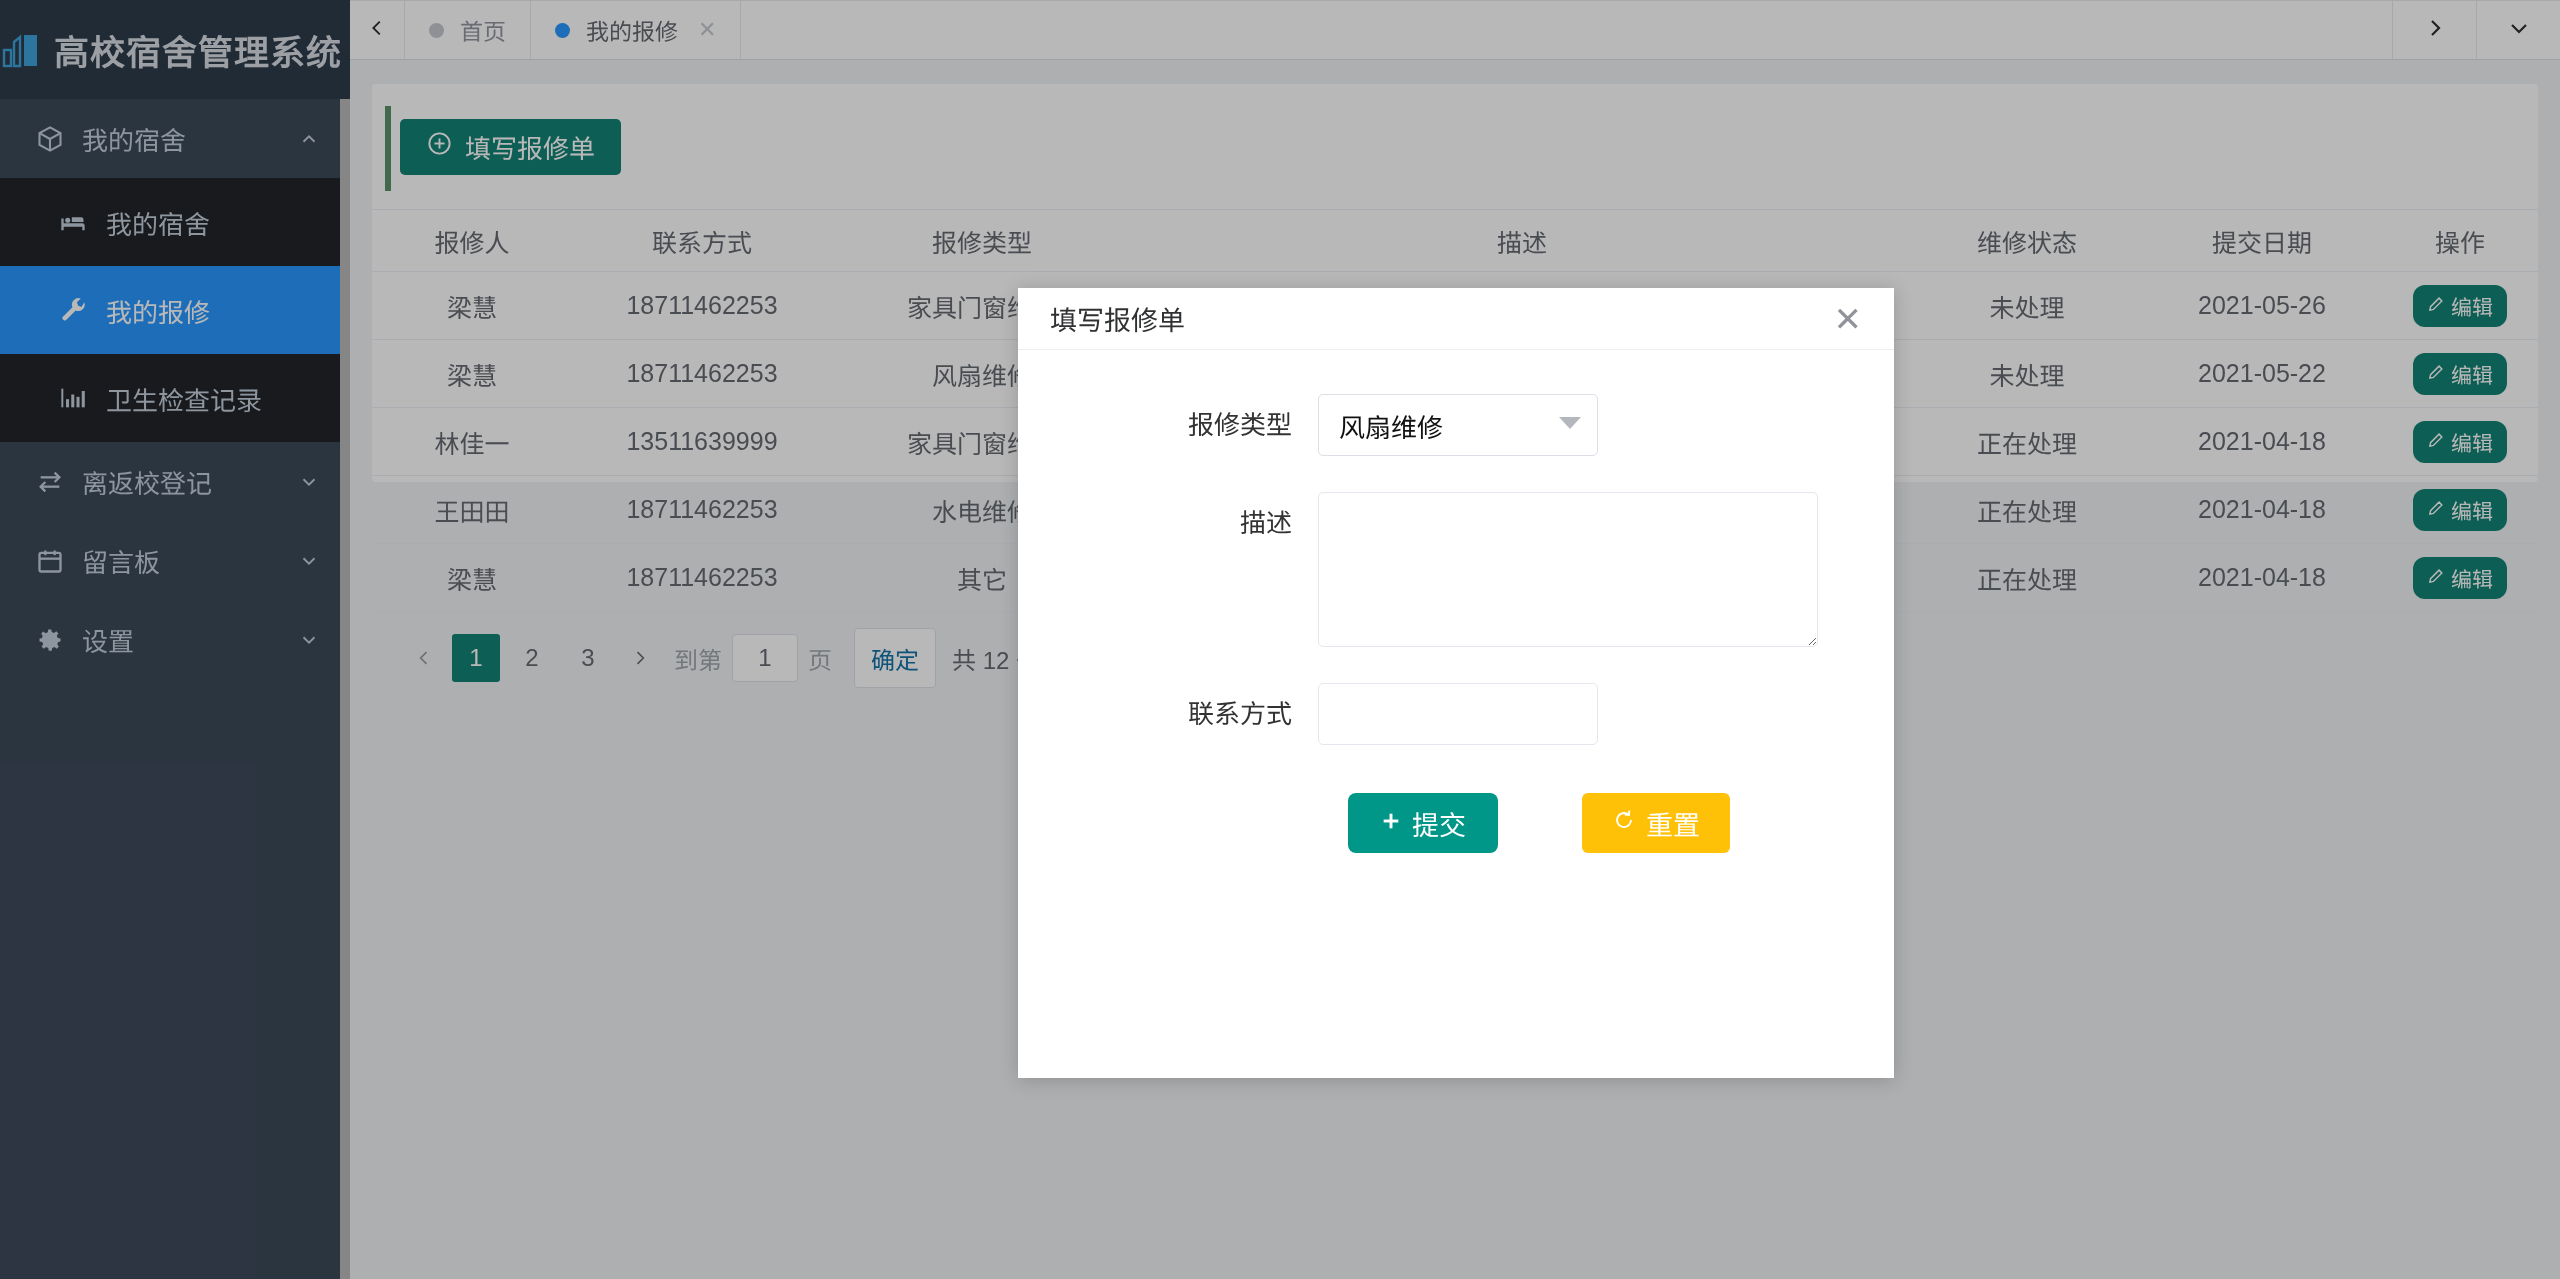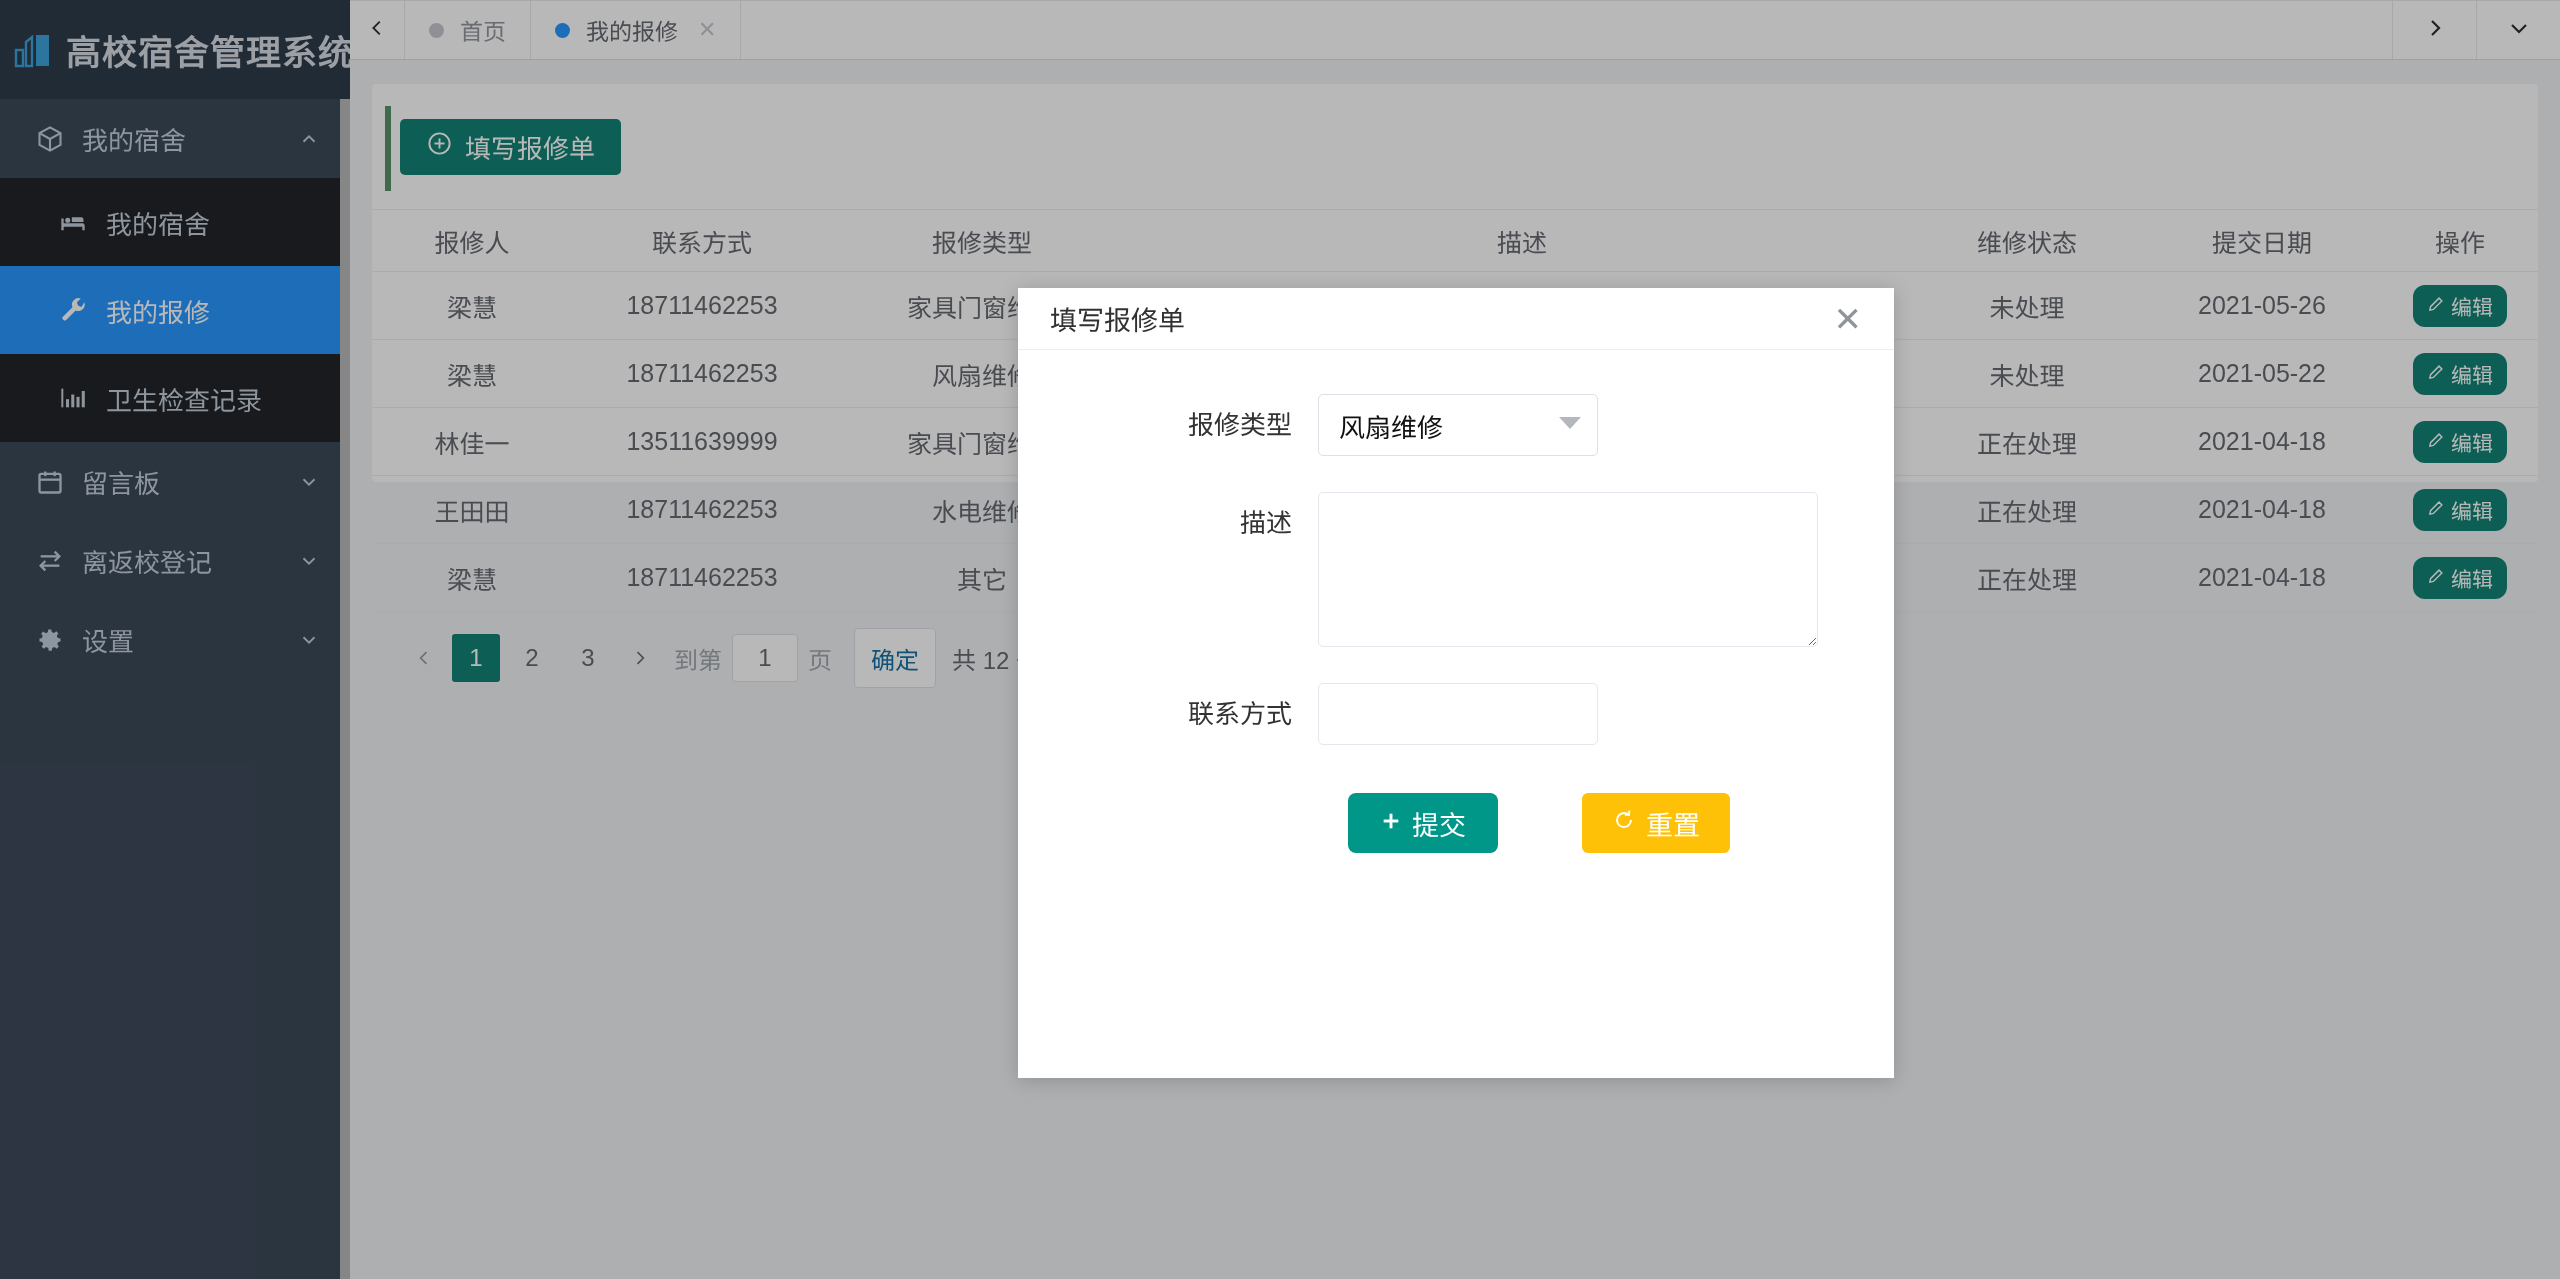--- a/index.html
+++ b/index.html
@@ -17,21 +17,21 @@
   #sidebar {
     position: absolute; left: 0; top: 0;
     width: 350px; height: 1279px;
     background: #2e3c4d;
     overflow: hidden;
   }
   #logo-bar {
     height: 99px;
     background: #1f2d3d;
     display: flex; align-items: center;
-    padding-left: 13px;
+    padding-left: 1px;
     gap: 13px;
   }
   #logo-bar .logo-icon { flex: 0 0 auto; line-height: 0; }
   #logo-bar .logo-text {
     color: #d6dbe2;
     font-size: 35px;
     font-weight: bold;
     letter-spacing: 1px;
     white-space: nowrap;
   }
@@ -338,44 +338,44 @@
             <rect x="19.5" y="6" width="2.6" height="14"></rect>
           </svg>
         </span>
         <span>卫生检查记录</span>
       </div>
     </div>
 
     <div class="menu-group-head">
       <span class="g-ico">
         <svg width="28" height="28" viewBox="0 0 24 24" fill="none" stroke="#bfcbd9" stroke-width="2">
+          <polyline points="4,8 20,8"></polyline>
+            <polyline points="16,4 20,8 16,12"></polyline>
+          <polyline points="20,16 4,16"></polyline>
+            <polyline points="8,12 4,16 8,20"></polyline>
+        </svg>
+      </span>
+      <span class="g-label">离返校登记</span>
+      <span class="g-arrow">
+        <svg width="22" height="22" viewBox="0 0 24 24" fill="none" stroke="#bfcbd9" stroke-width="2">
+            <polyline points="6,9 12,15 18,9"></polyline>
+          </svg>
+      </span>
+    </div>
+
+    <div class="menu-group-head">
+      <span class="g-ico">
+        <svg width="28" height="28" viewBox="0 0 24 24" fill="none" stroke="#bfcbd9" stroke-width="2">
           <rect x="3" y="5" width="18" height="16" rx="1.5"></rect>
             <line x1="3" y1="10" x2="21" y2="10"></line>
           <line x1="8" y1="3" x2="8" y2="7"></line>
             <line x1="16" y1="3" x2="16" y2="7"></line>
         </svg>
       </span>
       <span class="g-label">留言板</span>
-      <span class="g-arrow">
-        <svg width="22" height="22" viewBox="0 0 24 24" fill="none" stroke="#bfcbd9" stroke-width="2">
-            <polyline points="6,9 12,15 18,9"></polyline>
-          </svg>
-      </span>
-    </div>
-
-    <div class="menu-group-head">
-      <span class="g-ico">
-        <svg width="28" height="28" viewBox="0 0 24 24" fill="none" stroke="#bfcbd9" stroke-width="2">
-          <polyline points="4,8 20,8"></polyline>
-            <polyline points="16,4 20,8 16,12"></polyline>
-          <polyline points="20,16 4,16"></polyline>
-            <polyline points="8,12 4,16 8,20"></polyline>
-        </svg>
-      </span>
-      <span class="g-label">离返校登记</span>
       <span class="g-arrow">
         <svg width="22" height="22" viewBox="0 0 24 24" fill="none" stroke="#bfcbd9" stroke-width="2">
             <polyline points="6,9 12,15 18,9"></polyline>
           </svg>
       </span>
     </div>
 
     <div class="menu-group-head">
       <span class="g-ico">
         <svg width="28" height="28" viewBox="0 0 24 24" fill="#bfcbd9">

